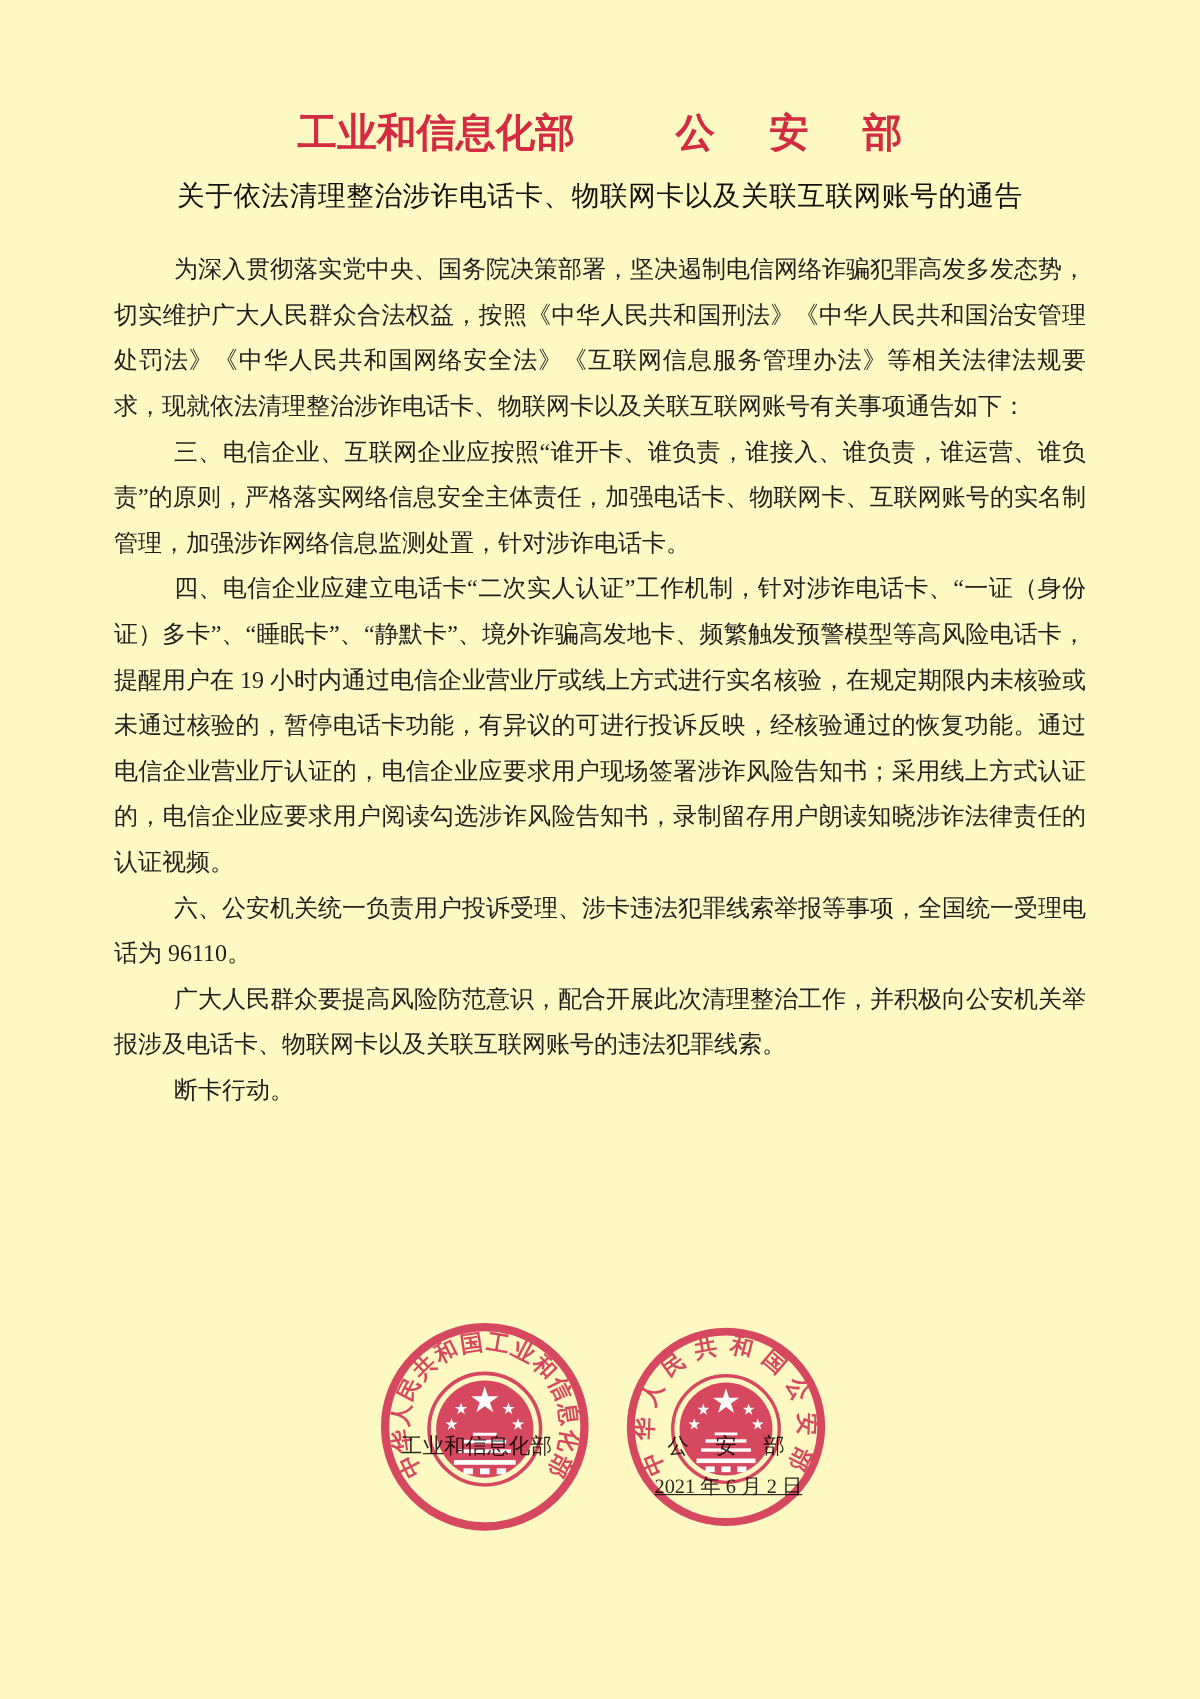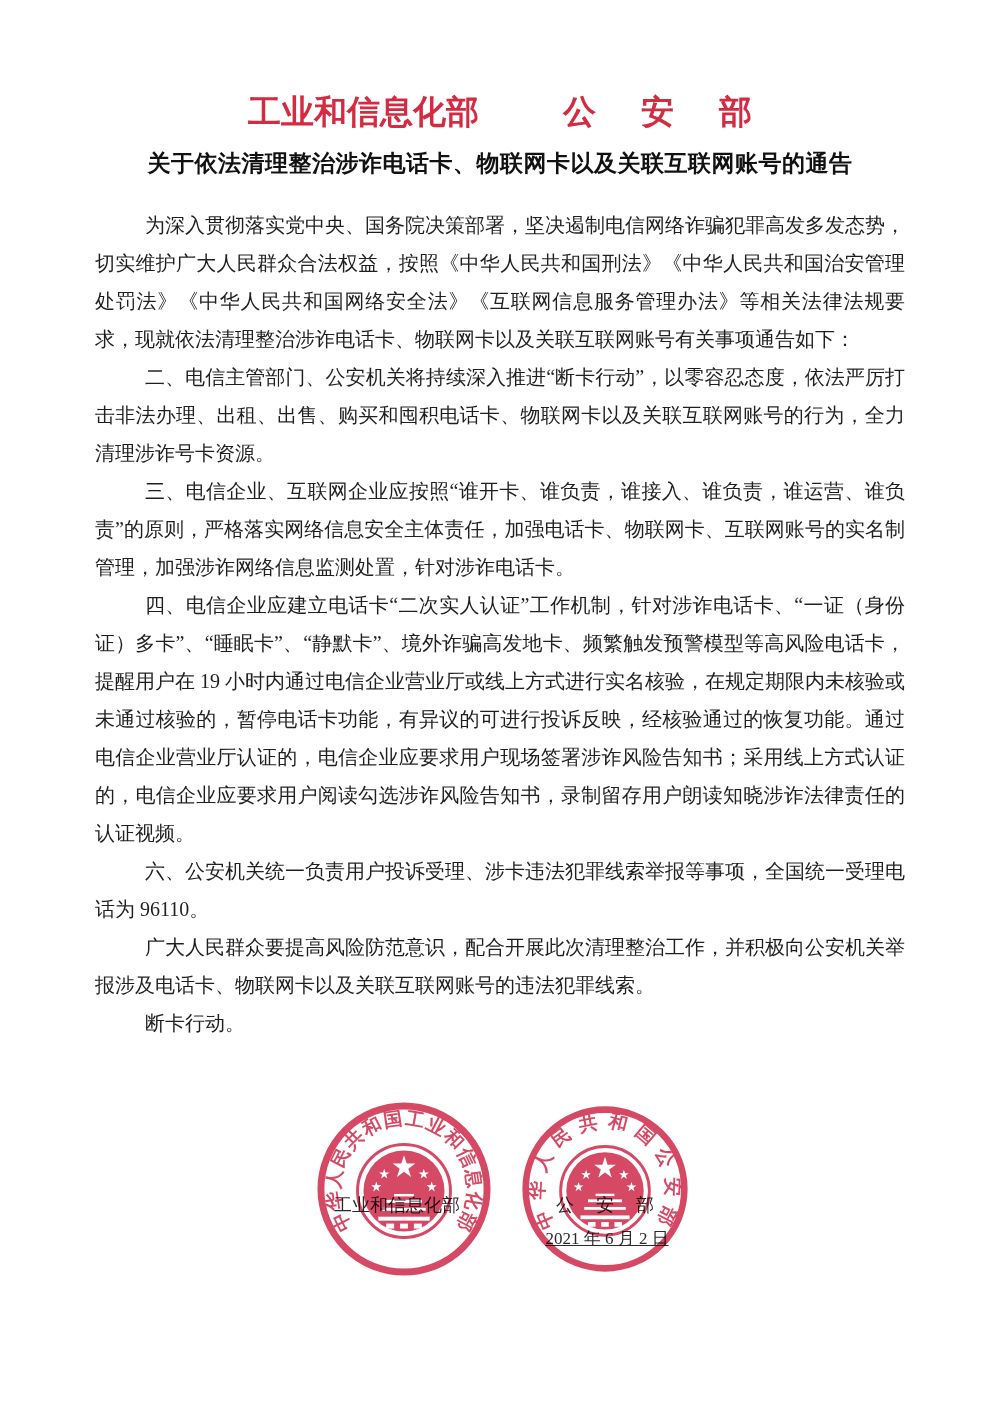--- a/index.html
+++ b/index.html
@@ -1,38 +1,38 @@
 <!DOCTYPE html>
 <html><head>
 <meta charset="utf-8">
 <style>
   html,body{margin:0;padding:0;background:#e9e9e9;}
   .page{
     position:relative;
     width:1000px;height:1416px;
     margin:0 auto;
-    background:#ffffff;
+    background:#fef9c3;
     overflow:hidden;
     font-family:"Liberation Serif","DejaVu Serif",serif;
     color:#1f1f1f;
   }
   
   .ministries{
     position:absolute;top:92px;left:0;right:0;
     display:flex;justify-content:center;align-items:baseline;gap:84px;
     color:#d32b42;
     font-weight:bold;font-size:33px;line-height:40px;
     white-space:nowrap;
   }
   .ministries .mps{letter-spacing:45px;margin-right:-45px;}
   
   .doc-title{
     position:absolute;top:147px;left:0;right:0;
     margin:0;text-align:center;
-    font-size:23px;font-weight:bold;line-height:34px;
+    font-size:23px;font-weight:normal;line-height:34px;
     color:#111;
     letter-spacing:0.5px;
   }
   
   .body-text{
     position:absolute;top:206px;left:95px;width:810px;
     font-size:20px;line-height:38px;
     text-align:justify;
   }
   .body-text p{margin:0;text-indent:2.5em;}
@@ -66,21 +66,20 @@
 
   <div class="ministries">
     <span>工业和信息化部</span>
     <span class="mps">公安部</span>
   </div>
 
   <h1 class="doc-title">关于依法清理整治涉诈电话卡、物联网卡以及关联互联网账号的通告</h1>
 
   <div class="body-text">
     <p>为深入贯彻落实党中央、国务院决策部署，坚决遏制电信网络诈骗犯罪高发多发态势，切实维护广大人民群众合法权益，按照《中华人民共和国刑法》《中华人民共和国治安管理处罚法》《中华人民共和国网络安全法》《互联网信息服务管理办法》等相关法律法规要求，现就依法清理整治涉诈电话卡、物联网卡以及关联互联网账号有关事项通告如下：</p>
-    <p>二、电信主管部门、公安机关将持续深入推进“断卡行动”，以零容忍态度，依法严厉打击非法办理、出租、出售、购买和囤积电话卡、物联网卡以及关联互联网账号的行为，全力清理涉诈号卡资源。</p>
     <p>三、电信企业、互联网企业应按照“谁开卡、谁负责，谁接入、谁负责，谁运营、谁负责”的原则，严格落实网络信息安全主体责任，加强电话卡、物联网卡、互联网账号的实名制管理，加强涉诈网络信息监测处置，针对涉诈电话卡。</p>
     <p>四、电信企业应建立电话卡“二次实人认证”工作机制，针对涉诈电话卡、“一证（身份证）多卡”、“睡眠卡”、“静默卡”、境外诈骗高发地卡、频繁触发预警模型等高风险电话卡，提醒用户在 19 小时内通过电信企业营业厅或线上方式进行实名核验，在规定期限内未核验或未通过核验的，暂停电话卡功能，有异议的可进行投诉反映，经核验通过的恢复功能。通过电信企业营业厅认证的，电信企业应要求用户现场签署涉诈风险告知书；采用线上方式认证的，电信企业应要求用户阅读勾选涉诈风险告知书，录制留存用户朗读知晓涉诈法律责任的认证视频。</p>
     <p>六、公安机关统一负责用户投诉受理、涉卡违法犯罪线索举报等事项，全国统一受理电话为 96110。</p>
     <p>广大人民群众要提高风险防范意识，配合开展此次清理整治工作，并积极向公安机关举报涉及电话卡、物联网卡以及关联互联网账号的违法犯罪线索。</p>
     <p>断卡行动。</p>
   </div>
 
   <div class="seal seal-left">
     <svg viewBox="0 0 180 180">
       <circle cx="90" cy="90" r="84" fill="none" stroke="#d23a58" stroke-width="7"></circle>

